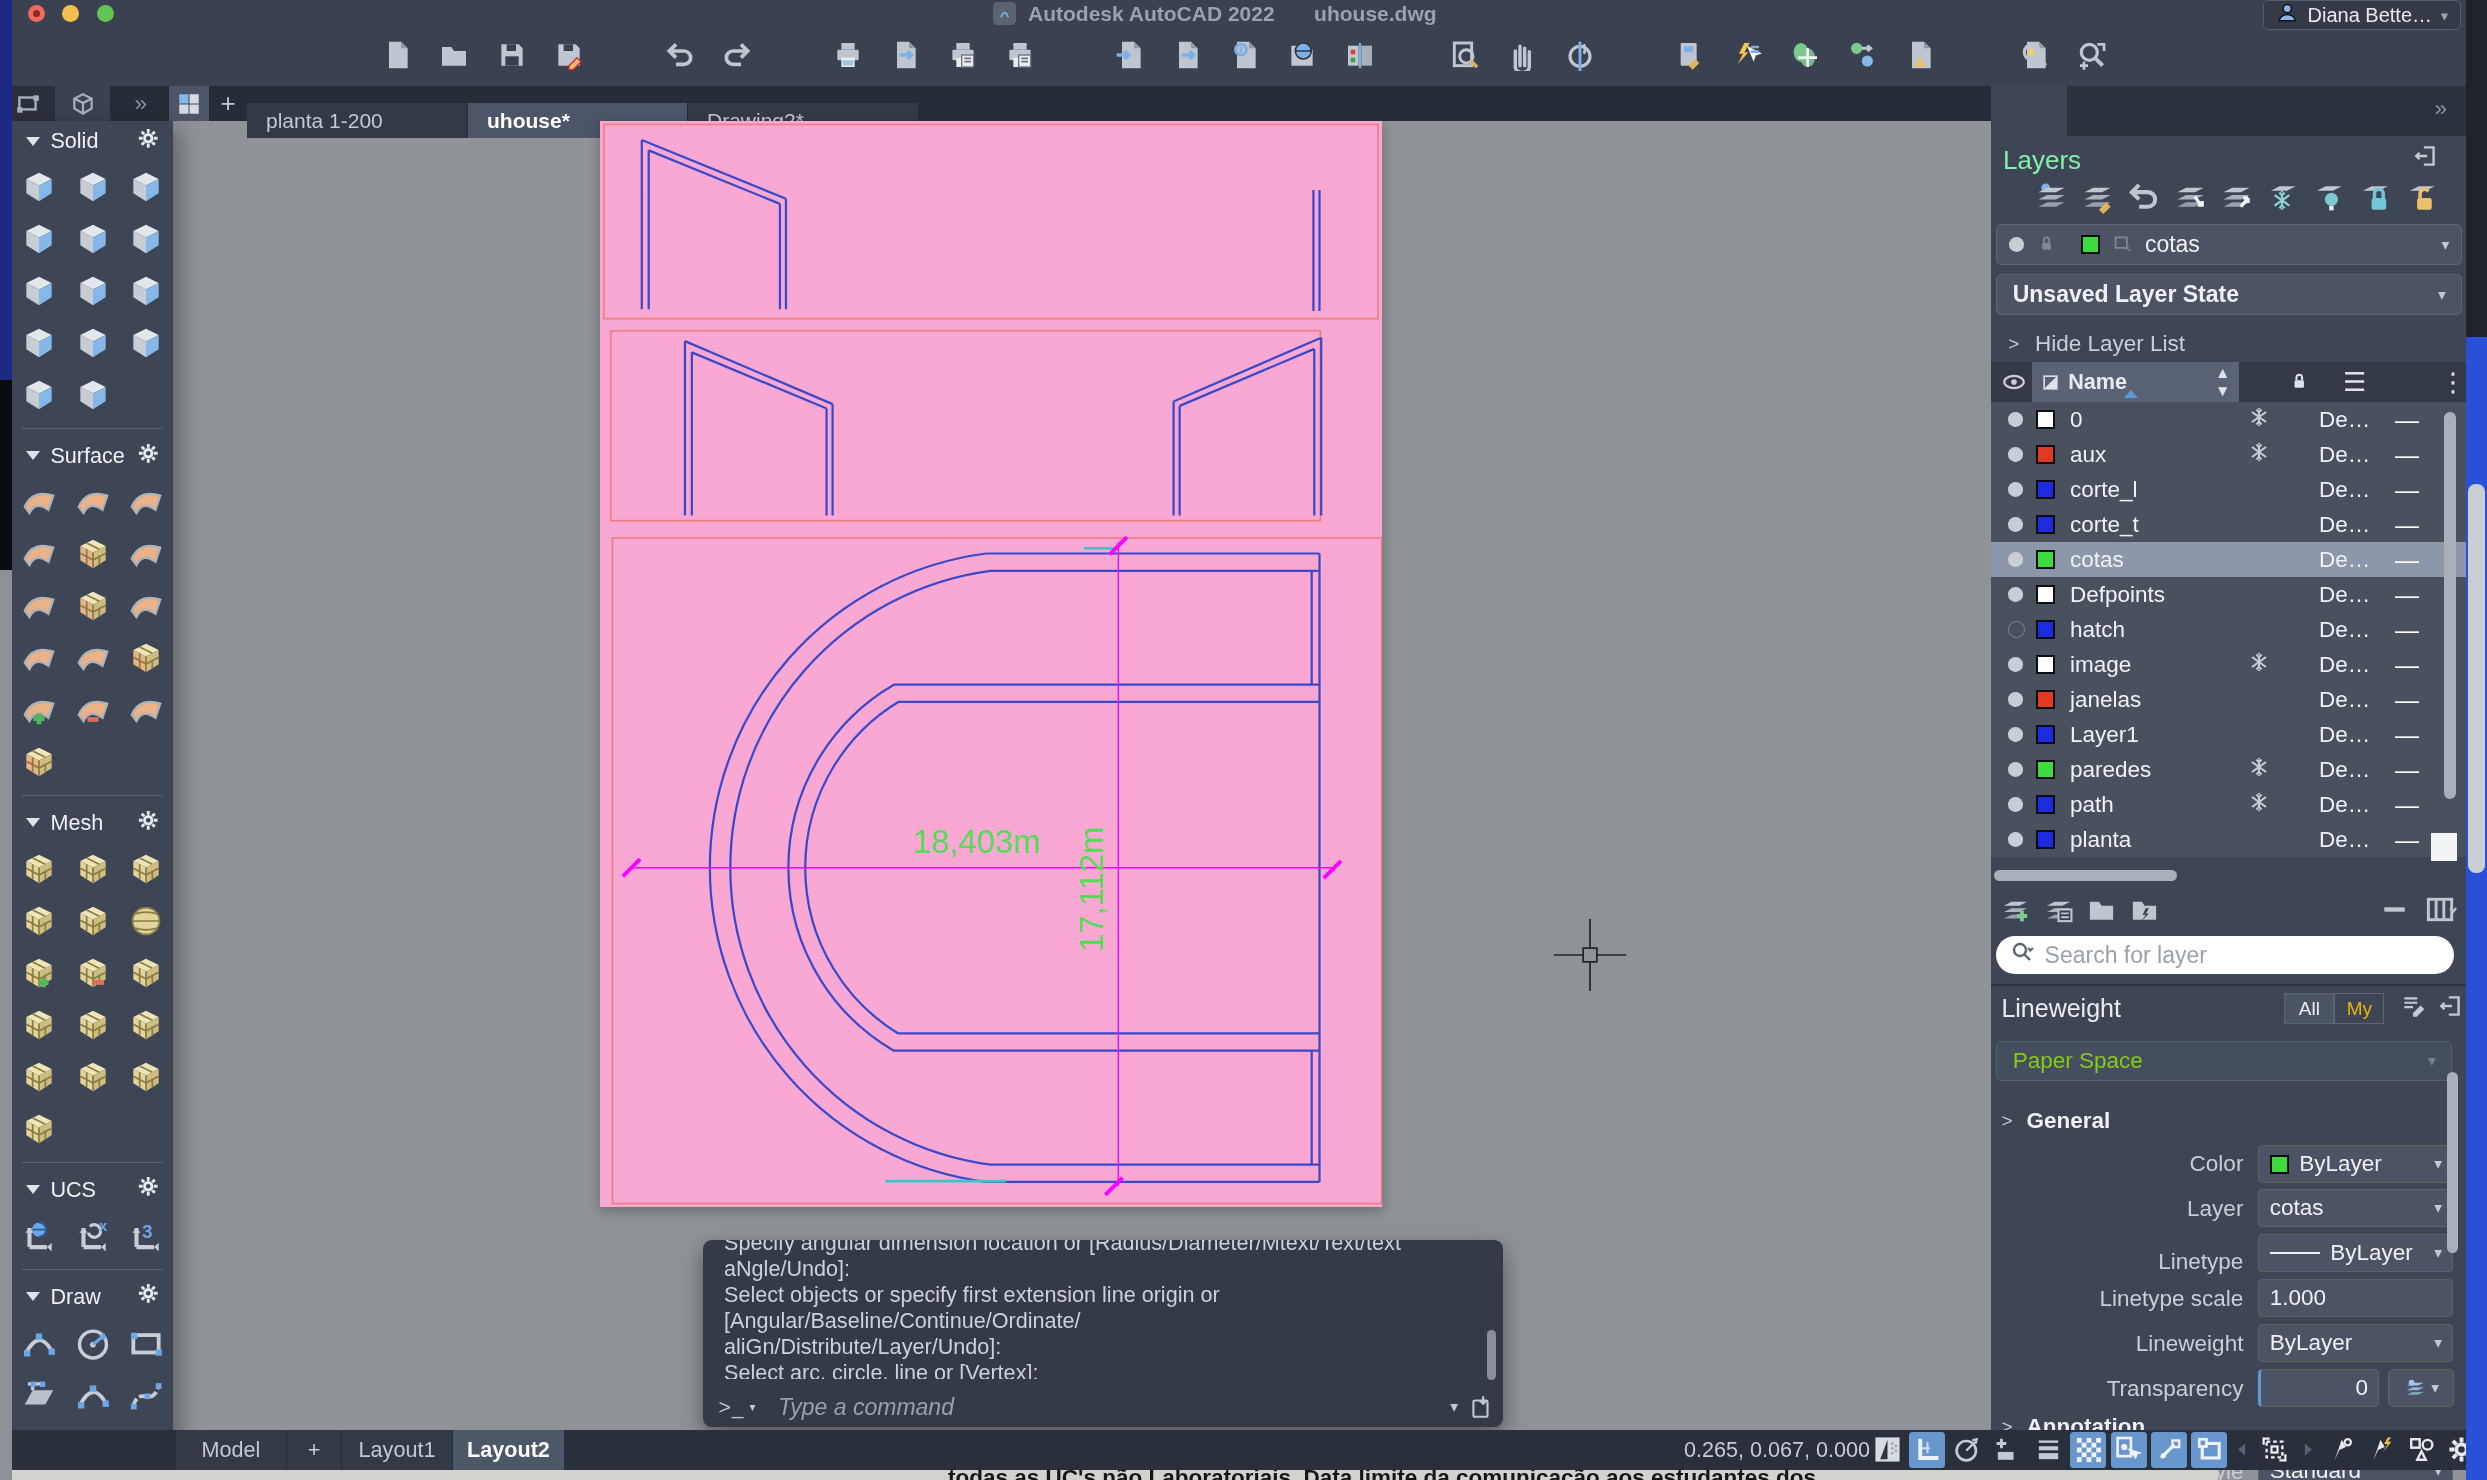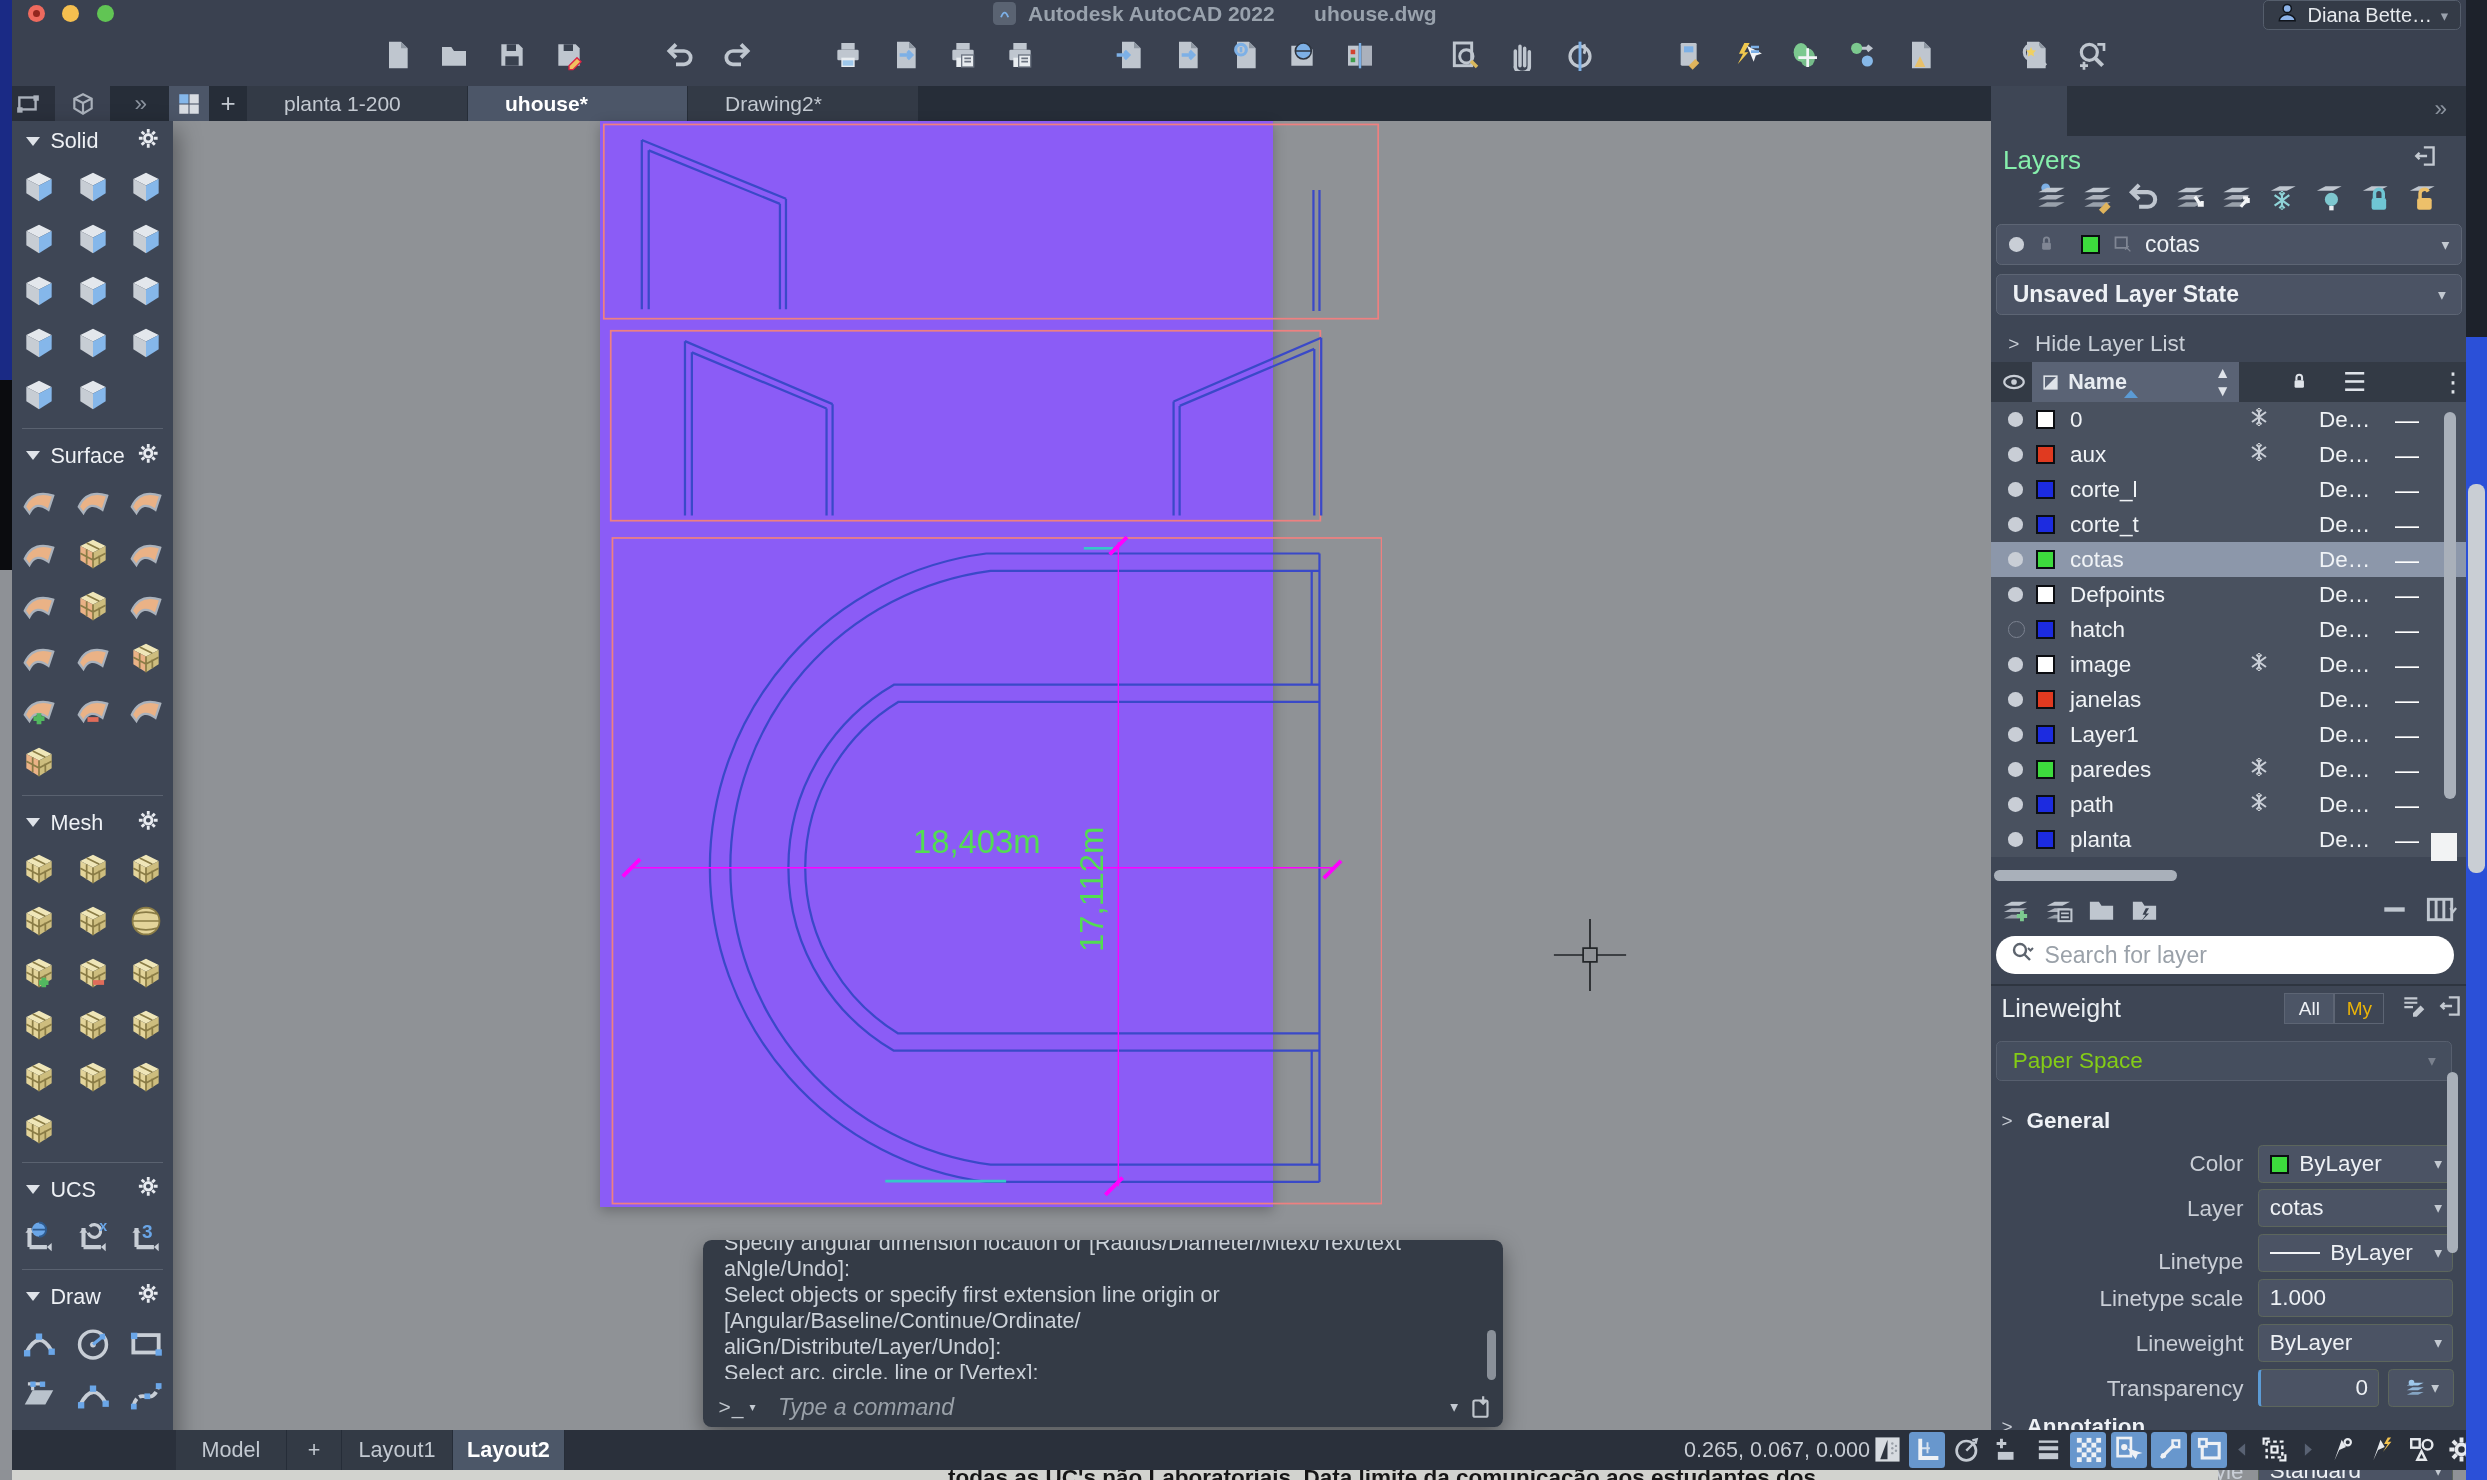--- a/index.html
+++ b/index.html
@@ -17,35 +17,35 @@
   .user-chip{right:26px;top:0px;height:28px;display:flex;align-items:center;gap:8.6px;padding:0 12px;border:1.7px solid #555e6c;border-radius:5.2px;background:#343b47;color:#e7eaee;font-size:20px;}
   .user-caret{color:#9aa2ad;font-size:14.7px;}
   .tb-group{top:36px;display:flex;gap:22.5px;}
   .tb-btn{width:35px;height:38px;display:flex;align-items:center;justify-content:center;cursor:pointer;}
   .tb-btn svg{width:32px;height:32px;}
   
   .tabbar{left:0;top:86px;width:2487px;height:35px;background:#262d38;}
   .viewbtn{top:0;height:35px;display:flex;align-items:center;justify-content:center;}
   .viewbtn svg{width:26px;height:26px;}
   .chev2{color:#8b939e;font-size:22.5px;letter-spacing:-2.6px;}
-  .doc-tab{top:0;height:35px;display:flex;align-items:center;padding-left:37px;font-size:21px;color:#c3c9d1;background:#333a46;border-right:1.7px solid #262d38;box-sizing:border-box;}
+  .doc-tab{top:17px;height:35px;display:flex;align-items:center;padding-left:19px;font-size:21px;color:#c3c9d1;background:#333a46;border-right:1.7px solid #262d38;box-sizing:border-box;}
   .doc-tab.active{background:#4c5668;color:#ffffff;font-weight:bold;}
   
   .palette{left:12px;top:121px;width:161px;height:1344px;background:#3e4655;border-radius:0 0 14px 14px;box-shadow:5.2px 8.6px 22.5px rgba(0,0,0,.35);}
   .pal-head{height:40px;display:flex;align-items:center;padding:0 14px;color:#eef1f5;font-size:21.6px;gap:10.4px;}
   .pal-head .gear{margin-left:auto;}
   .pal-chev{width:0;height:0;border-left:7.8px solid transparent;border-right:7.8px solid transparent;border-top:9.5px solid #dfe3e9;}
   .pal-row{height:52px;display:flex;}
   .pal-cell{width:54px;display:flex;align-items:center;justify-content:center;}
   .pal-cell svg{width:38px;height:38px;}
   .pal-div{height:0.9px;background:#5a6270;margin:7px 10.4px;}
   .pal-foot{height:40px;display:flex;align-items:center;gap:29px;padding-left:35px;color:#c9cfd7;}
   .pal-foot svg{width:26px;height:26px;}
   
-  .paper{left:600px;top:121px;width:673px;height:1086px;background:#8b5cf6;box-shadow:0 3.5px 12px rgba(0,0,0,.25);}
+  .paper{left:600px;top:121px;width:782px;height:1086px;background:#f9a8d4;box-shadow:0 3.5px 12px rgba(0,0,0,.25);}
   .crosshair{pointer-events:none;}
   
   .rpanel{left:1991px;top:86px;width:476px;height:1382px;background:#3e4655;}
   .r-tabstrip{left:0;top:0;width:476px;height:50px;background:#2c333e;}
   .r-tab{left:0;top:0;width:76px;height:50px;background:#3e4655;display:flex;align-items:center;justify-content:center;}
   .r-title{color:#86efac;font-size:26px;}
   .icnbtn{display:inline-flex;align-items:center;justify-content:center;}
   .chip{background:#4b5364;border:1.7px solid #5d6574;border-radius:5.2px;box-sizing:border-box;display:flex;align-items:center;color:#eef1f5;}
   .caret{color:#c3c9d1;font-size:15.5px;}
   .dim{opacity:.42;}

